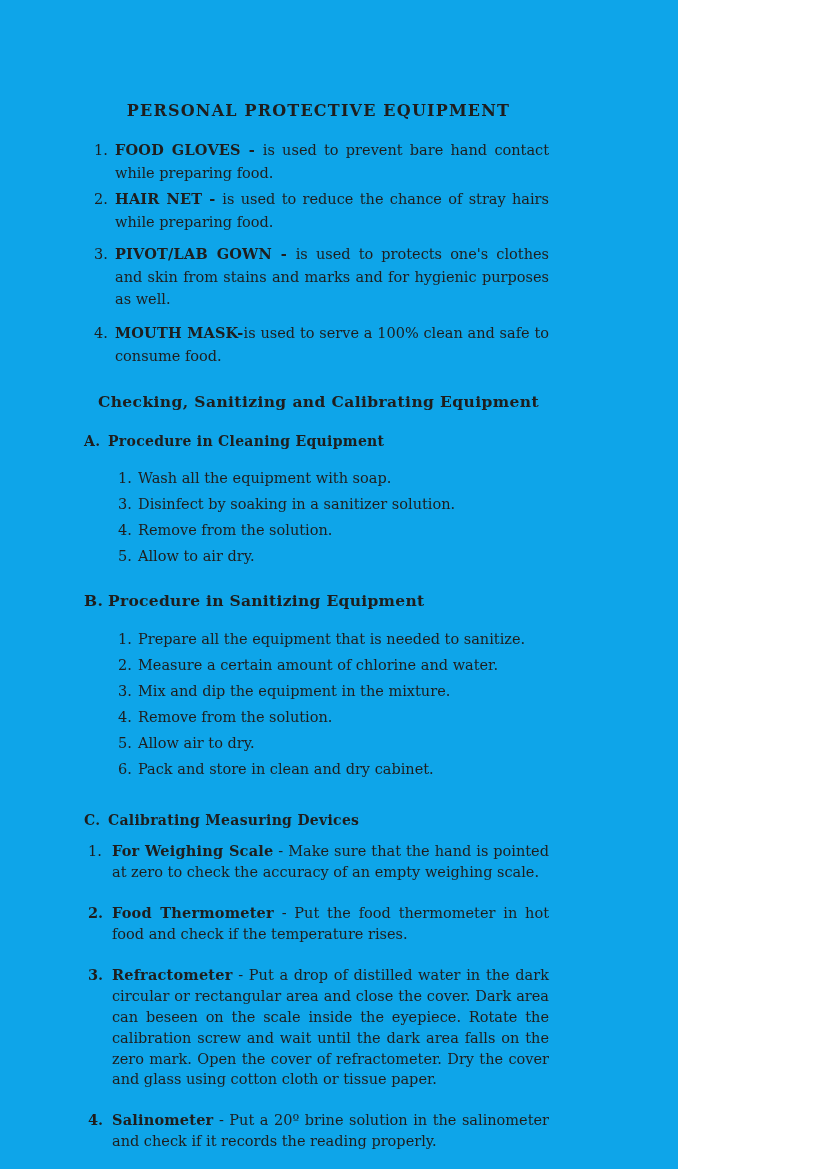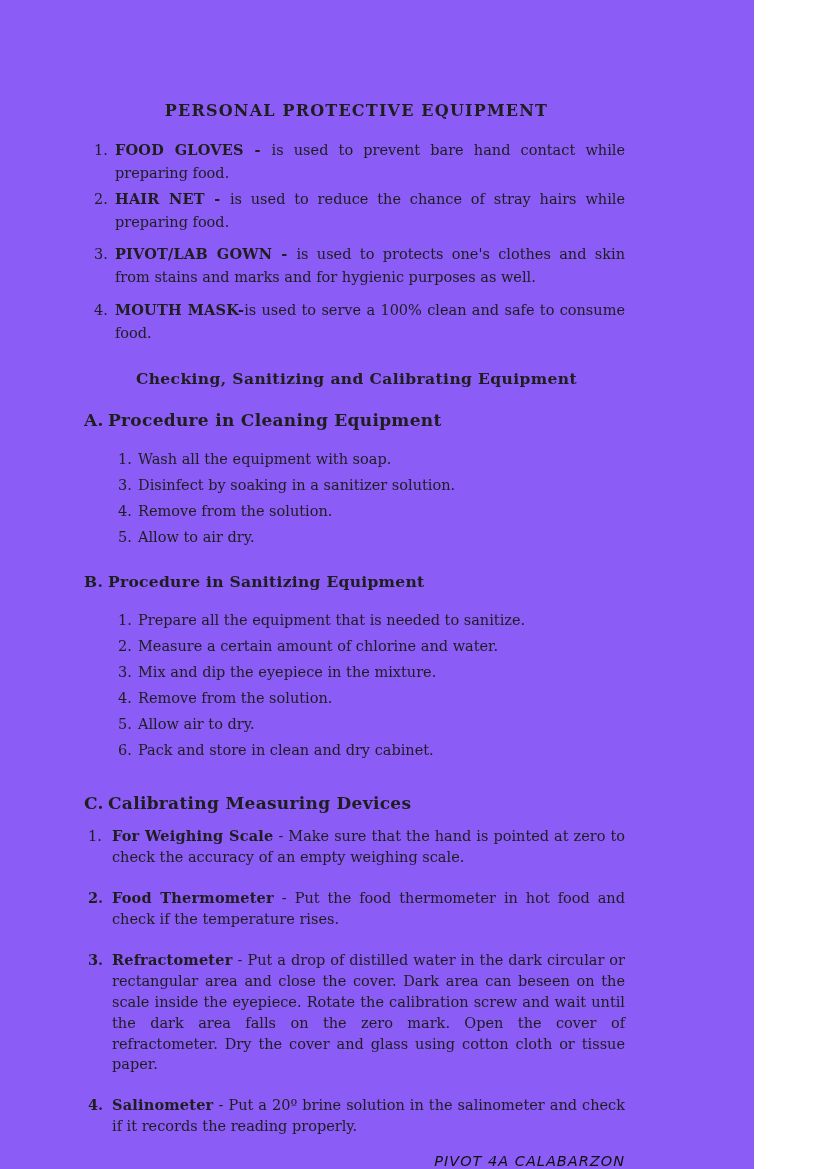--- a/index.html
+++ b/index.html
@@ -2,23 +2,23 @@
 <html><head>
 <meta charset="utf-8">
 <style>
   html, body {
     margin: 0;
     padding: 0;
     background: #ffffff;
   }
   .page {
     position: relative;
-    width: 754px;
+    width: 678px;
     height: 1169px;
-    background: #8b5cf6;
+    background: #0ea5e9;
     overflow: hidden;
     font-family: "DejaVu Serif", "Liberation Serif", serif;
     color: #1e1e1e;
     font-size: 14.5px;
   }
   .content {
     padding: 0 129px 0 88px; 
   }
 
   
@@ -65,21 +65,21 @@
     text-align: center;
     font-weight: bold;
     font-size: 15.5px;
     letter-spacing: 0.4px;
   }
 
   
   .sub-heading {
     margin-top: 22px;
     font-weight: bold;
-    font-size: 17px;
+    font-size: 14px;
     letter-spacing: 0.3px;
     margin-left: -4px;
   }
   .sub-heading .label {
     display: inline-block;
     min-width: 24px;
   }
   .sub-heading.larger { font-size: 15.5px; }
 
   
@@ -152,21 +152,21 @@
       <div class="step"><span class="num">1.</span><span>Wash all the equipment with soap.</span></div>
       <div class="step"><span class="num">3.</span><span>Disinfect by soaking in a sanitizer solution.</span></div>
       <div class="step"><span class="num">4.</span><span>Remove from the solution.</span></div>
       <div class="step"><span class="num">5.</span><span>Allow to air dry.</span></div>
     </div>
 
     <div class="sub-heading larger"><span class="label">B.</span><span>Procedure in Sanitizing Equipment</span></div>
     <div class="steps">
       <div class="step"><span class="num">1.</span><span>Prepare all the equipment that is needed to sanitize.</span></div>
       <div class="step"><span class="num">2.</span><span>Measure a certain amount of chlorine and water.</span></div>
-      <div class="step"><span class="num">3.</span><span>Mix and dip the eyepiece in the mixture.</span></div>
+      <div class="step"><span class="num">3.</span><span>Mix and dip the equipment in the mixture.</span></div>
       <div class="step"><span class="num">4.</span><span>Remove from the solution.</span></div>
       <div class="step"><span class="num">5.</span><span>Allow air to dry.</span></div>
       <div class="step"><span class="num">6.</span><span>Pack and store in clean and dry cabinet.</span></div>
     </div>
 
     <div class="sub-heading" style="margin-top:30px;"><span class="label">C.</span><span>Calibrating Measuring Devices</span></div>
     <div class="cal-list">
       <div class="cal-item"><span class="num normal">1.</span><b>For Weighing Scale</b><span> - </span><span>Make sure that the hand is pointed at zero to check the accuracy of an empty weighing scale.</span></div>
       <div class="cal-item gap-1"><span class="num">2.</span><b>Food Thermometer</b><span> - </span><span>Put the food thermometer in hot food and check if the temperature rises.</span></div>
       <div class="cal-item gap-2"><span class="num">3.</span><b>Refractometer</b><span> - </span><span>Put a drop of distilled water in the dark circular or rectangular area and close the cover. Dark area can beseen on the scale inside the eyepiece. Rotate the calibration screw and wait until the dark area falls on the zero mark. Open the cover of refractometer. Dry the cover and glass using cotton cloth or tissue paper.</span></div>

